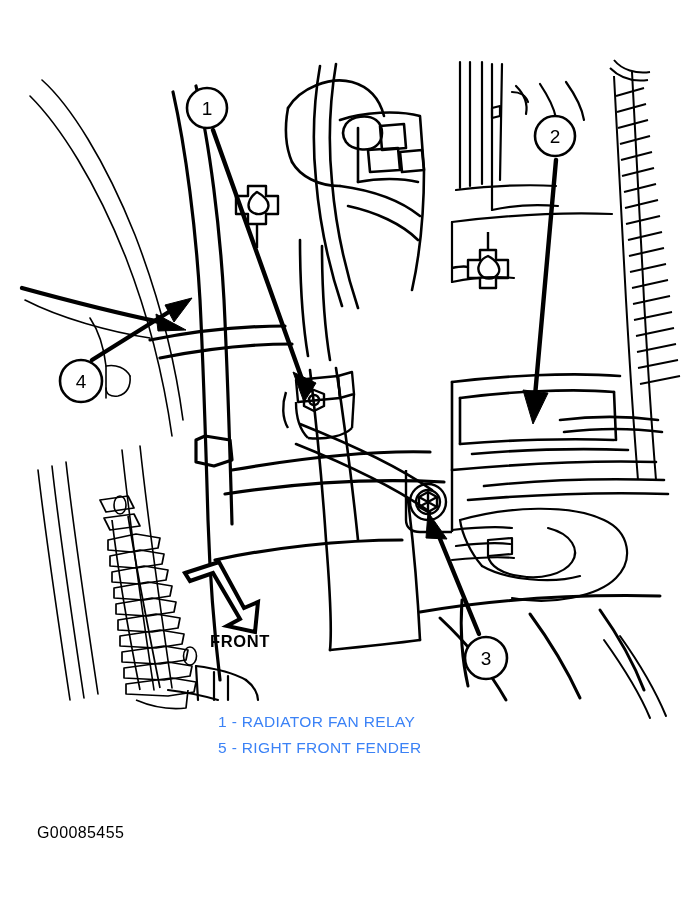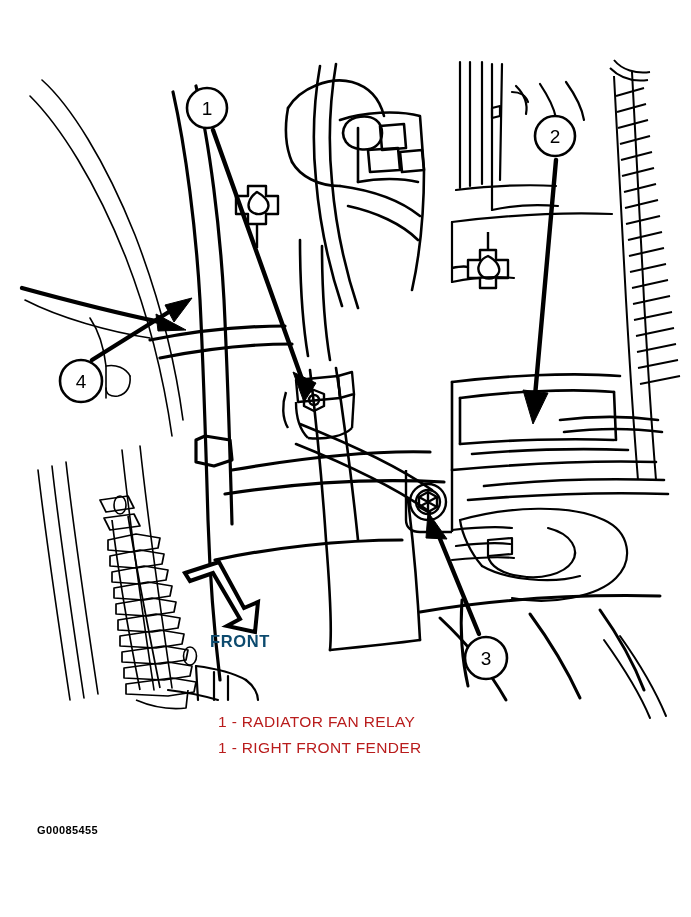--- a/index.html
+++ b/index.html
@@ -34,42 +34,41 @@
     position: absolute;
     left: 218px;
     top: 709px;
     width: 420px;
   }
   .legend-item {
     font-family: "Liberation Sans", sans-serif;
     font-size: 15.5px;
     line-height: 26px;
     letter-spacing: 0.35px;
-    color: #b91c1c;
+    color: #3b82f6;
     white-space: nowrap;
   }
   .figure-id {
     position: absolute;
     left: 37px;
     top: 824px;
     font-family: "Liberation Sans", sans-serif;
-    font-size: 11px;
+    font-size: 16px;
     letter-spacing: 0.4px;
     color: #000000;
-    font-weight: bold;
   }
   .front-label {
     position: absolute;
     left: 210px;
     top: 632px;
     font-family: "Liberation Sans", sans-serif;
     font-size: 16.5px;
     font-weight: bold;
     letter-spacing: 0.6px;
-    color: #0c4a6e;
+    color: #000000;
   }
   .callout-num {
     font-family: "Liberation Sans", sans-serif;
     font-size: 19px;
     fill: #000000;
   }
 </style>
 </head>
 <body>
 
@@ -336,18 +335,18 @@
         <text class="callout-num" x="81" y="388" text-anchor="middle">4</text>
       </g>
     </g>
 
   </svg>
 
   <div class="front-label">FRONT</div>
 
   <div class="legend">
     <div class="legend-item">1 - RADIATOR FAN RELAY</div>
-    <div class="legend-item">1 - RIGHT FRONT FENDER</div>
+    <div class="legend-item">5 - RIGHT FRONT FENDER</div>
   </div>
 
   <div class="figure-id">G00085455</div>
 
 </div>
 
 </body></html>

